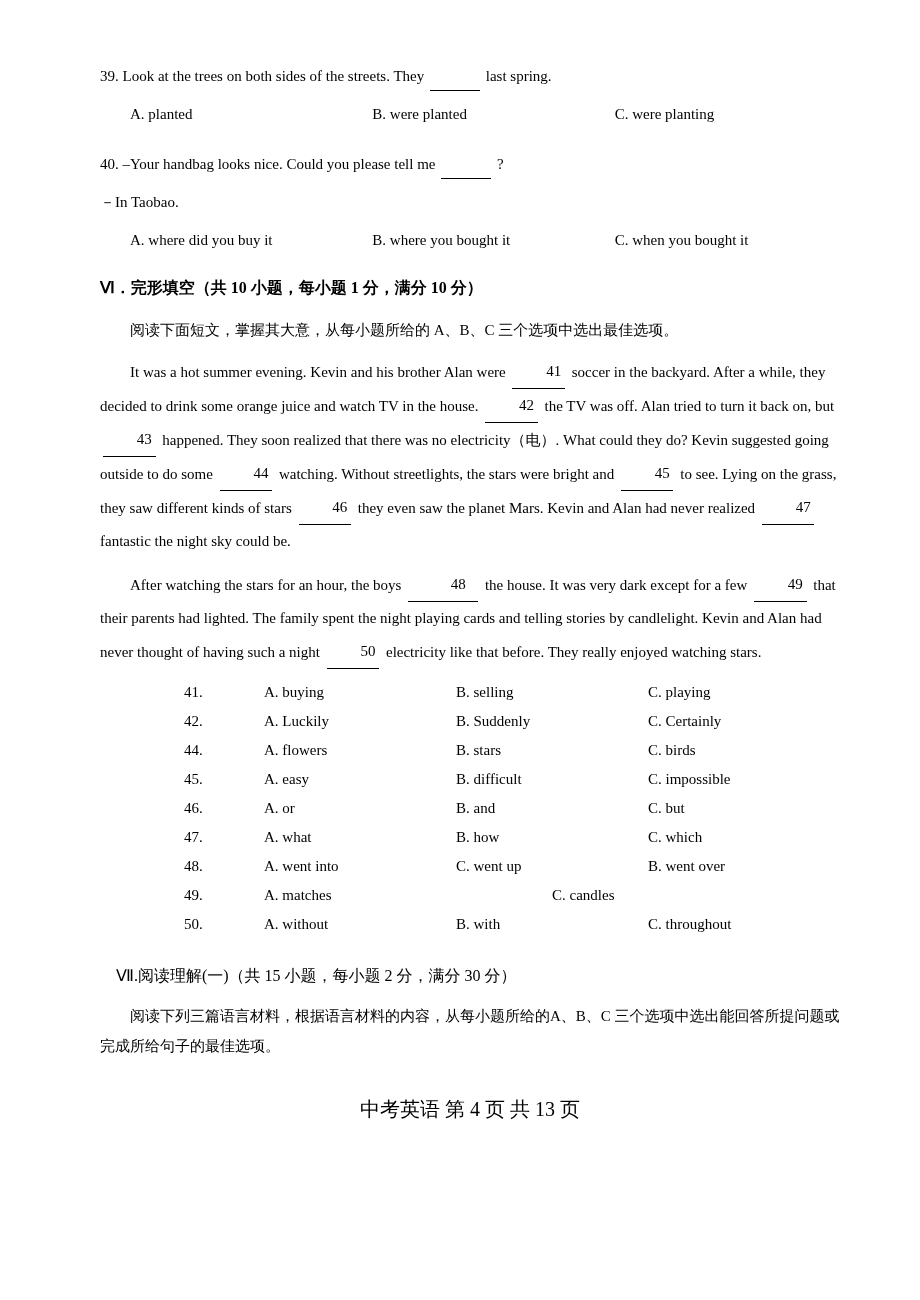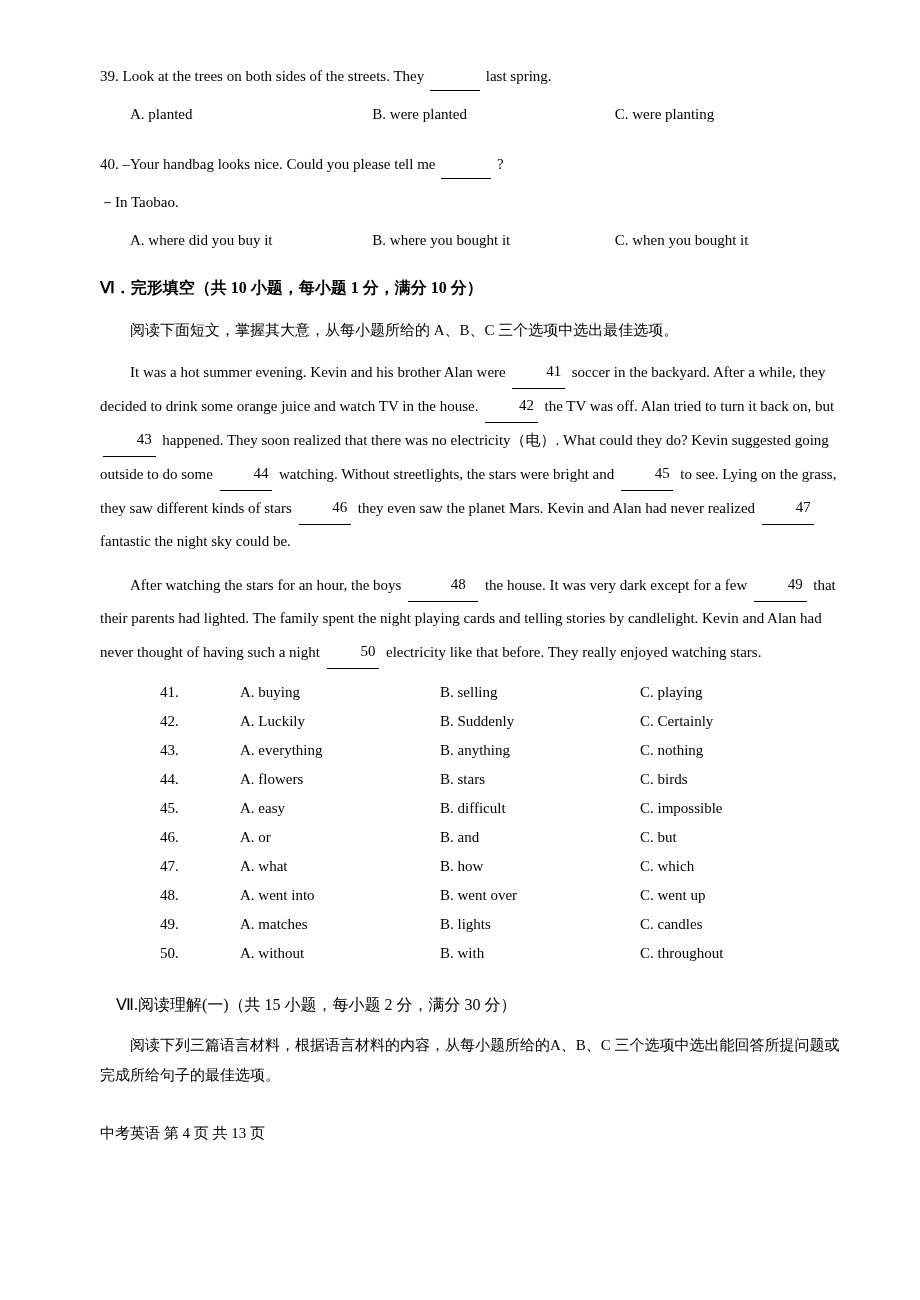--- a/index.html
+++ b/index.html
@@ -59,38 +59,38 @@
     }
     .fill-blank {
       display: inline-block;
       min-width: 40px;
       border-bottom: 1px solid #000;
       text-align: center;
       vertical-align: bottom;
       margin: 0 3px;
     }
     .numbered-options {
-      margin-left: 60px;
+      margin-left: 84px;
       margin-bottom: 4px;
     }
     .numbered-options-row {
       display: flex;
       margin-bottom: 2px;
     }
     .num-label {
       width: 80px;
       flex-shrink: 0;
     }
     .num-opt {
       flex: 1;
     }
     .footer-text {
-      text-align: left;
+      text-align: center;
       margin-top: 30px;
-      font-size: 15px;
+      font-size: 20px;
     }
     .section7-title {
       font-size: 16px;
       font-weight: normal;
       margin: 24px 0 10px 16px;
     }
     .section7-intro {
       text-indent: 2em;
       line-height: 2;
     }
@@ -168,26 +168,20 @@
       <span class="num-opt">B. selling</span>
       <span class="num-opt">C. playing</span>
     </div>
       <div class="numbered-options-row">
       <span class="num-label">42.</span>
       <span class="num-opt">A. Luckily</span>
       <span class="num-opt">B. Suddenly</span>
       <span class="num-opt">C. Certainly</span>
     </div>
       <div class="numbered-options-row">
-      <span class="num-label">43.</span>
-      <span class="num-opt">A. everything</span>
-      <span class="num-opt">B. anything</span>
-      <span class="num-opt">C. nothing</span>
-    </div>
-      <div class="numbered-options-row">
       <span class="num-label">44.</span>
       <span class="num-opt">A. flowers</span>
       <span class="num-opt">B. stars</span>
       <span class="num-opt">C. birds</span>
     </div>
       <div class="numbered-options-row">
       <span class="num-label">45.</span>
       <span class="num-opt">A. easy</span>
       <span class="num-opt">B. difficult</span>
       <span class="num-opt">C. impossible</span>
@@ -200,27 +194,26 @@
     </div>
       <div class="numbered-options-row">
       <span class="num-label">47.</span>
       <span class="num-opt">A. what</span>
       <span class="num-opt">B. how</span>
       <span class="num-opt">C. which</span>
     </div>
       <div class="numbered-options-row">
       <span class="num-label">48.</span>
       <span class="num-opt">A. went into</span>
+      <span class="num-opt">C. went up</span>
       <span class="num-opt">B. went over</span>
-      <span class="num-opt">C. went up</span>
     </div>
       <div class="numbered-options-row">
       <span class="num-label">49.</span>
       <span class="num-opt">A. matches</span>
-      <span class="num-opt">B. lights</span>
       <span class="num-opt">C. candles</span>
     </div>
       <div class="numbered-options-row">
       <span class="num-label">50.</span>
       <span class="num-opt">A. without</span>
       <span class="num-opt">B. with</span>
       <span class="num-opt">C. throughout</span>
     </div>
     </div>
 </div>

